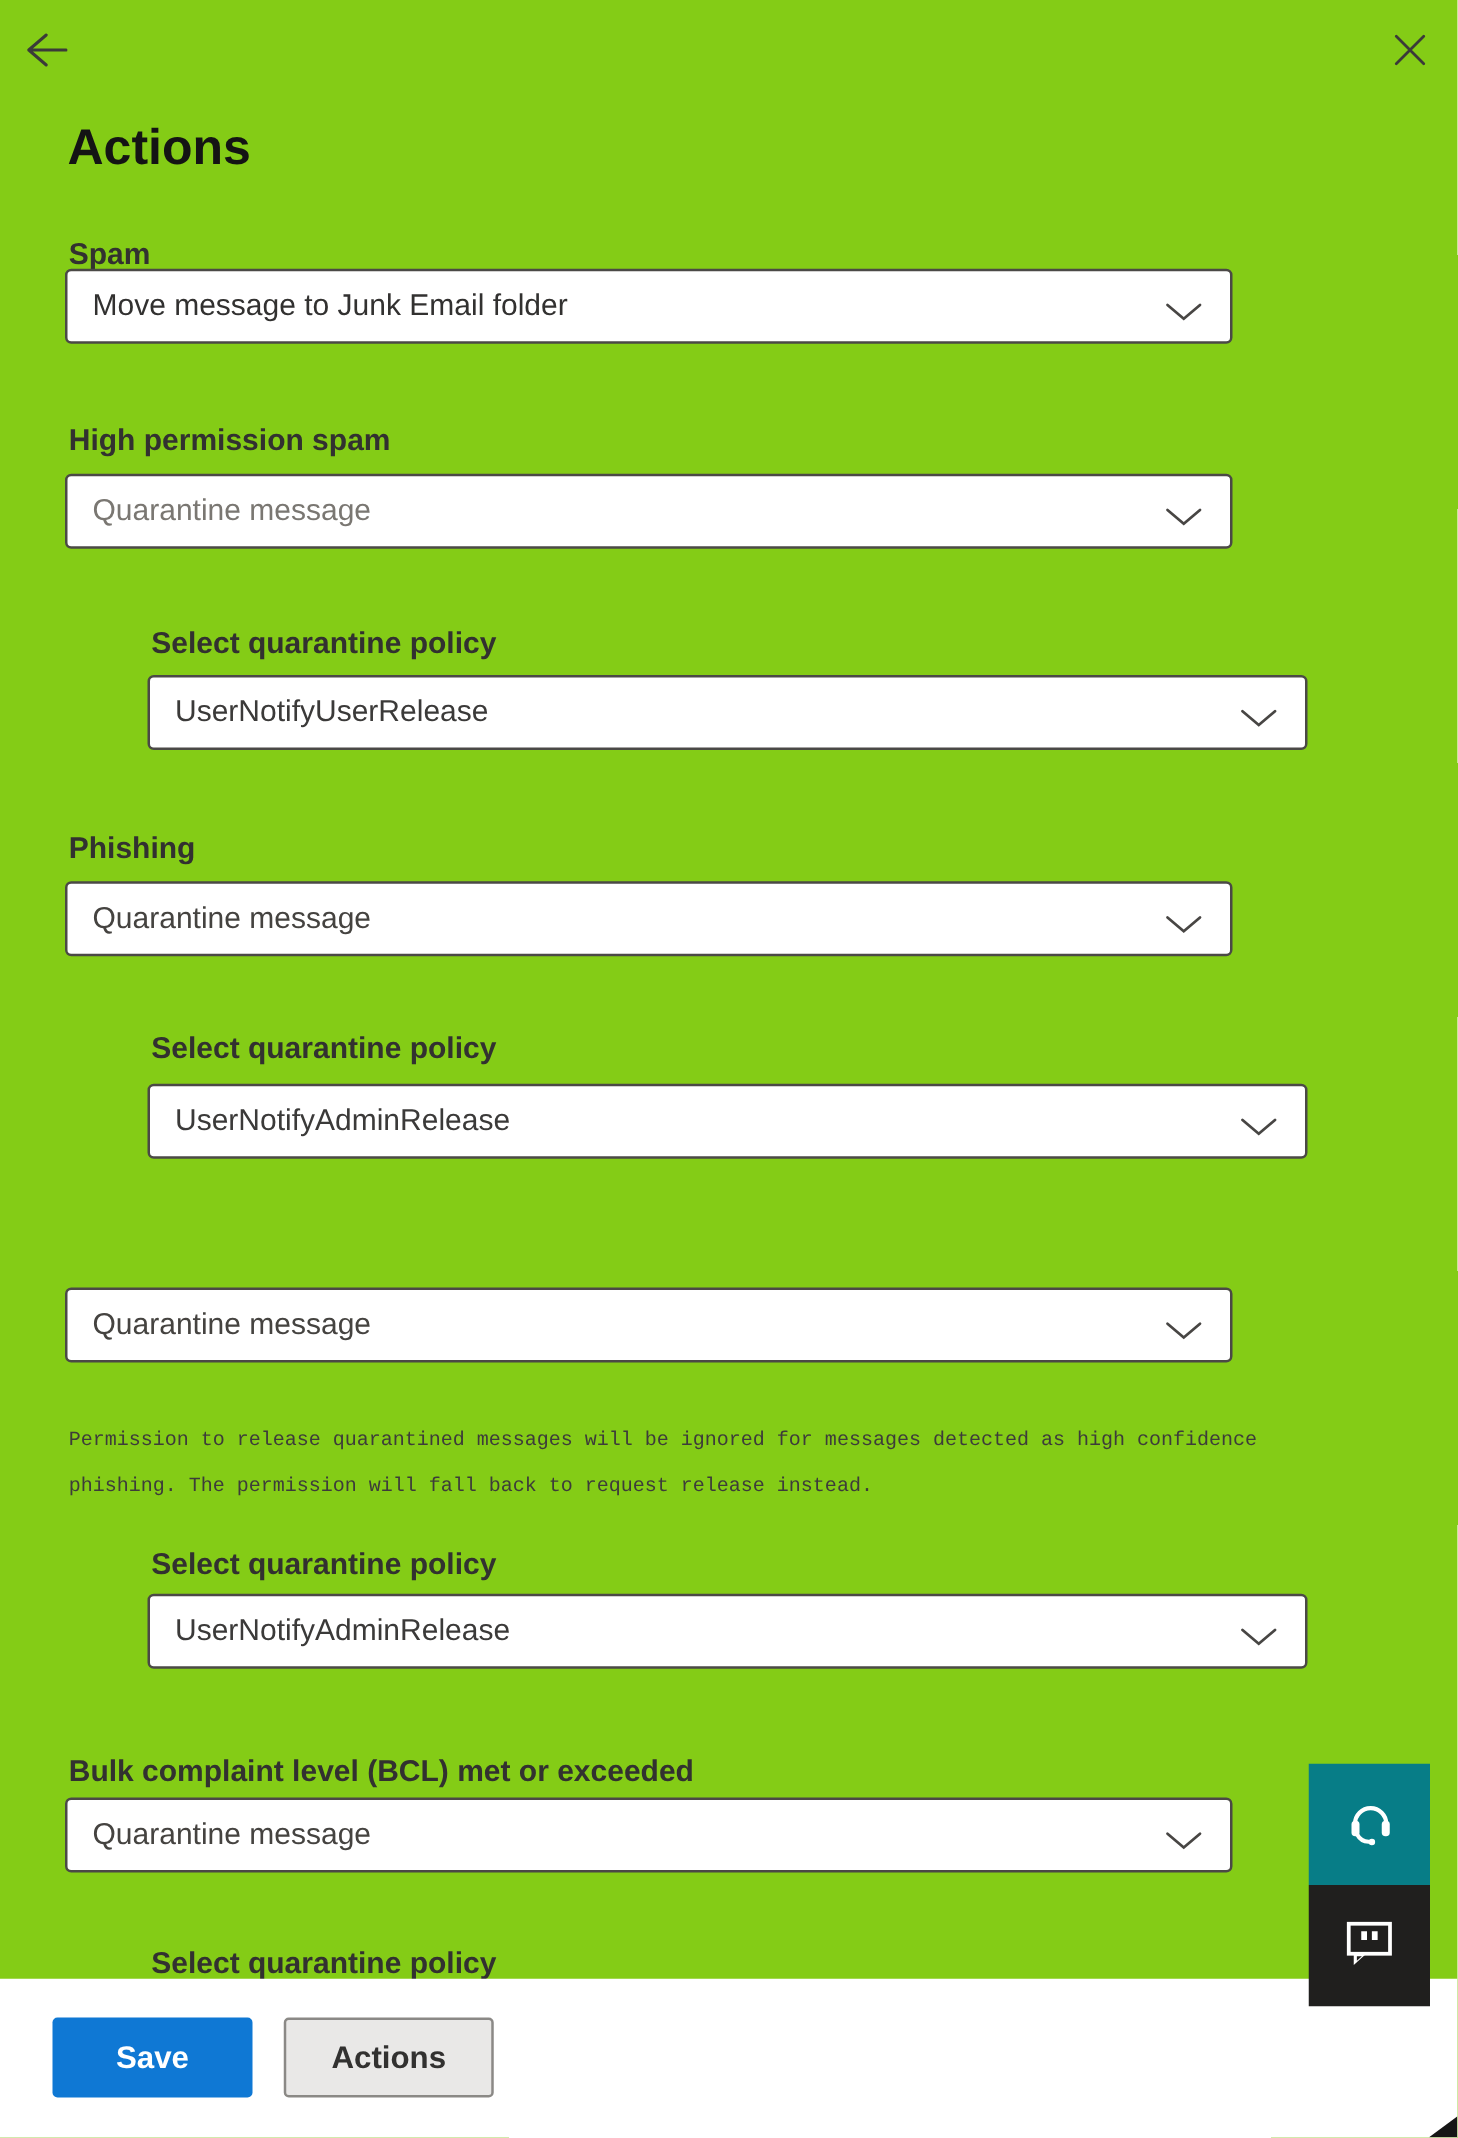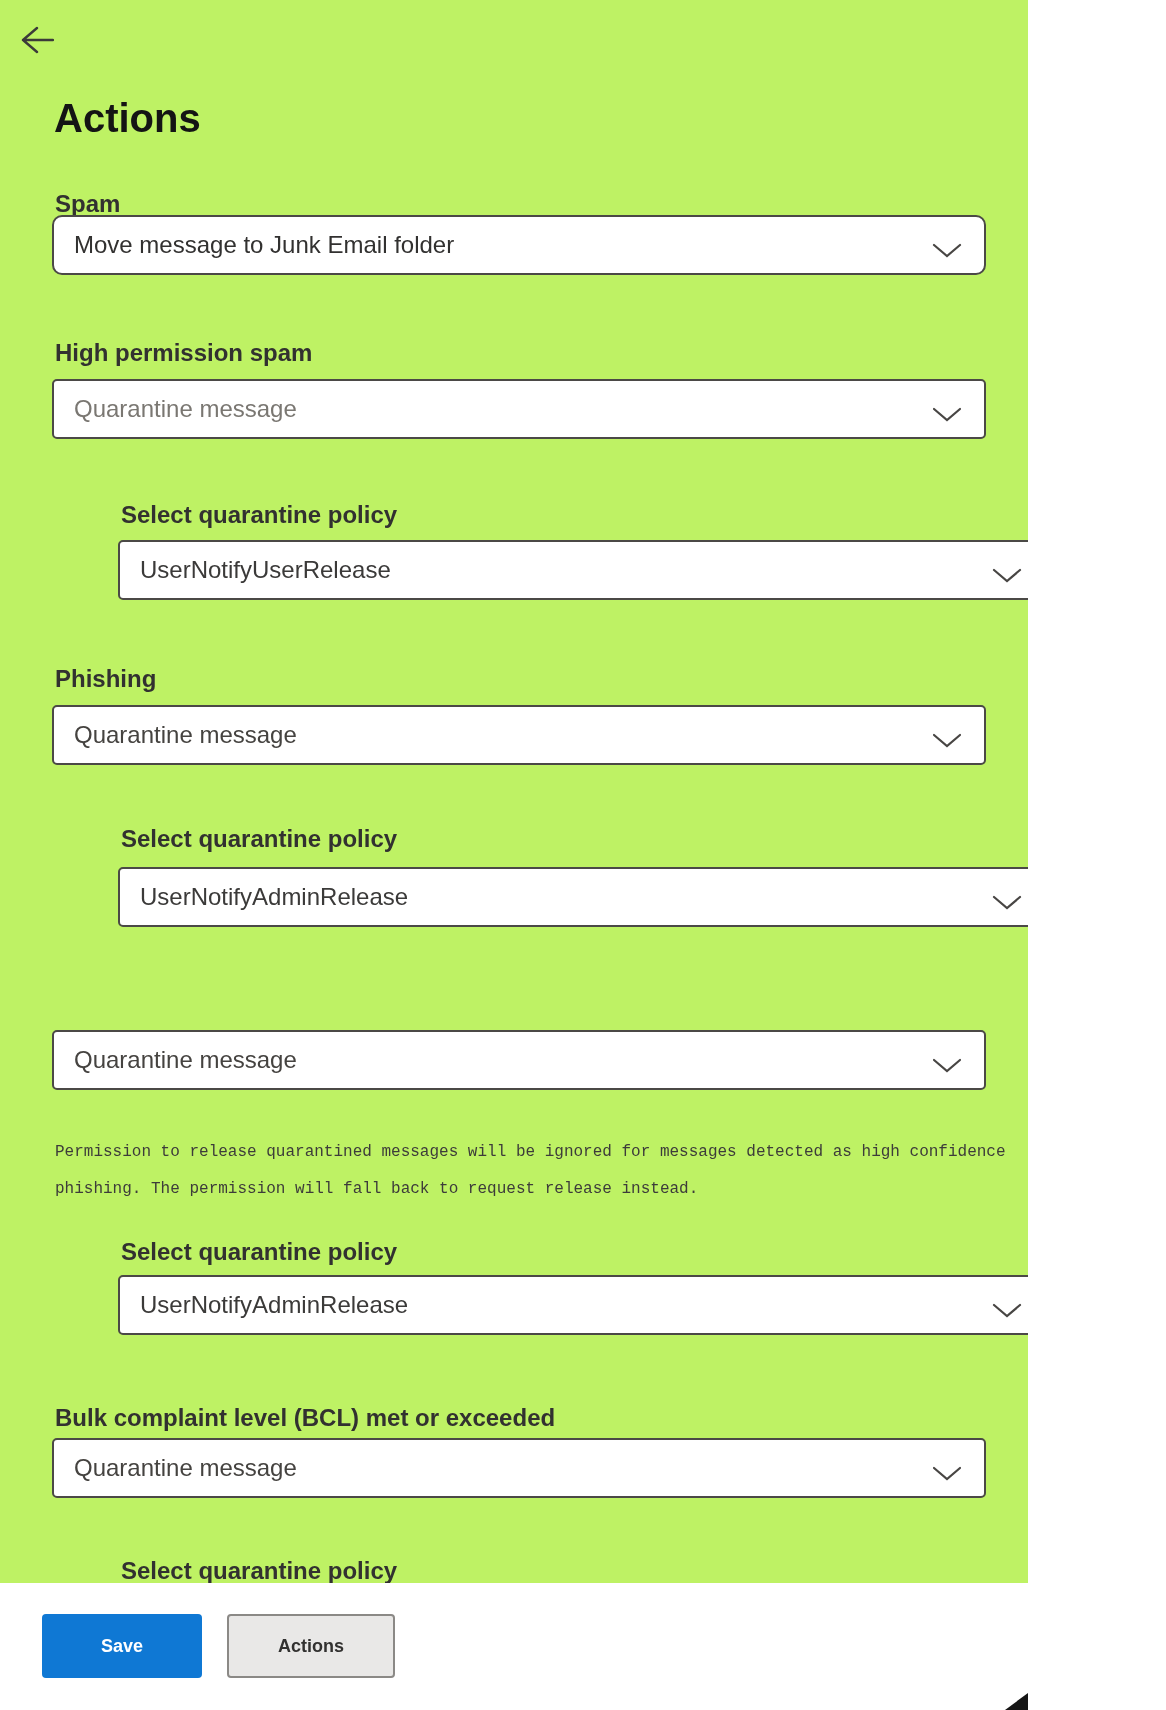--- a/index.html
+++ b/index.html
@@ -1,18 +1,18 @@
 <!DOCTYPE html>
 <html><head>
 <meta charset="utf-8">
 <style>
   html,body { margin:0; padding:0; background:#fff; }
   #screen {
-    position:relative; width:1028px; height:1710px; overflow:hidden;
-    background:#bef264; font-family:"Liberation Sans", sans-serif;
+    position:relative; width:1166px; height:1710px; overflow:hidden;
+    background:#84cc16; font-family:"Liberation Sans", sans-serif;
     -webkit-font-smoothing:antialiased;
   }
   .iconbtn { position:absolute; background:none; border:none; padding:0; cursor:pointer; line-height:0; }
   .title { position:absolute; left:54px; top:94px; font-size:40px; font-weight:700; color:#141414; line-height:48px; }
   .label { position:absolute; font-size:24px; font-weight:600; color:#323130; line-height:30px; white-space:nowrap; }
   .dd {
     position:absolute; height:60px; box-sizing:border-box; background:#fff;
     border:2px solid #4b4946; border-radius:5px; cursor:pointer;
     display:flex; align-items:center; padding:0 60px 0 20px;
     font-size:24px; line-height:28px; white-space:nowrap; overflow:hidden;
@@ -24,21 +24,21 @@
   .c-muted { color:#7a7772; }
   .c-mid   { color:#454340; }
   .c-val   { color:#3b3a39; }
   .note {
     position:absolute; left:55px; top:1134px; width:988px;
     font-size:16px; line-height:37px; color:#3d3c3a; font-weight:400;font-family:Liberation Mono, monospace;
   }
   .footer { position:absolute; left:0; top:1583px; width:1166px; height:127px; background:#ffffff; z-index:5; }
   .btn {
     position:absolute; box-sizing:border-box; border-radius:4px; cursor:pointer;
-    font-family:"Liberation Sans", sans-serif; font-size:18px; font-weight:600;
+    font-family:"Liberation Sans", sans-serif; font-size:25px; font-weight:600;
     display:flex; align-items:center; justify-content:center; z-index:6;
   }
   .btn-save  { left:42px;  top:1614px; width:160px; height:64px; background:#0f78d4; border:none; color:#ffffff; }
   .btn-cancel{ left:227px; top:1614px; width:168px; height:64px; background:#e9e8e7; border:2px solid #8b8986; color:#323130; }
   .fade { position:absolute; left:0; top:1674px; width:1166px; height:36px; z-index:4;
           background:linear-gradient(to bottom, rgba(255,255,255,0), #dadada); }
   .float-btn { position:absolute; left:1047px; width:97px; border:none; cursor:pointer; z-index:7;
                display:flex; align-items:center; justify-content:center; padding:0; }
   .float-help     { top:1411px; height:97px; background:#077d87; }
   .float-feedback { top:1508px; height:97px; background:#201f1e; }
@@ -63,21 +63,21 @@
     <span>
       <svg width="28" height="28" viewBox="0 0 28 28">
         <path d="M3 3 L25 25 M25 3 L3 25" stroke="#3b3a39" stroke-width="2.2" fill="none" stroke-linecap="round"></path>
       </svg>
     </span>
   </button>
 
   <div class="title">Actions</div>
 
   <div class="label" style="left:55px; top:189px;">Spam</div>
-  <div class="dd w" style="top:215px;border-radius:10px;">
+  <div class="dd w" style="top:215px;">
     <span class="c-dark">Move message to Junk Email folder</span>
     <span class="chev">
       <svg width="30" height="16" viewBox="0 0 30 16">
           <path d="M2 2 L15 13 L28 2" stroke="#484644" stroke-width="2.2" fill="none" stroke-linecap="round"></path>
         </svg>
     </span>
   </div>
 
   <div class="label" style="left:55px; top:338px;">High permission spam</div>
   <div class="dd w" style="top:379px;">

